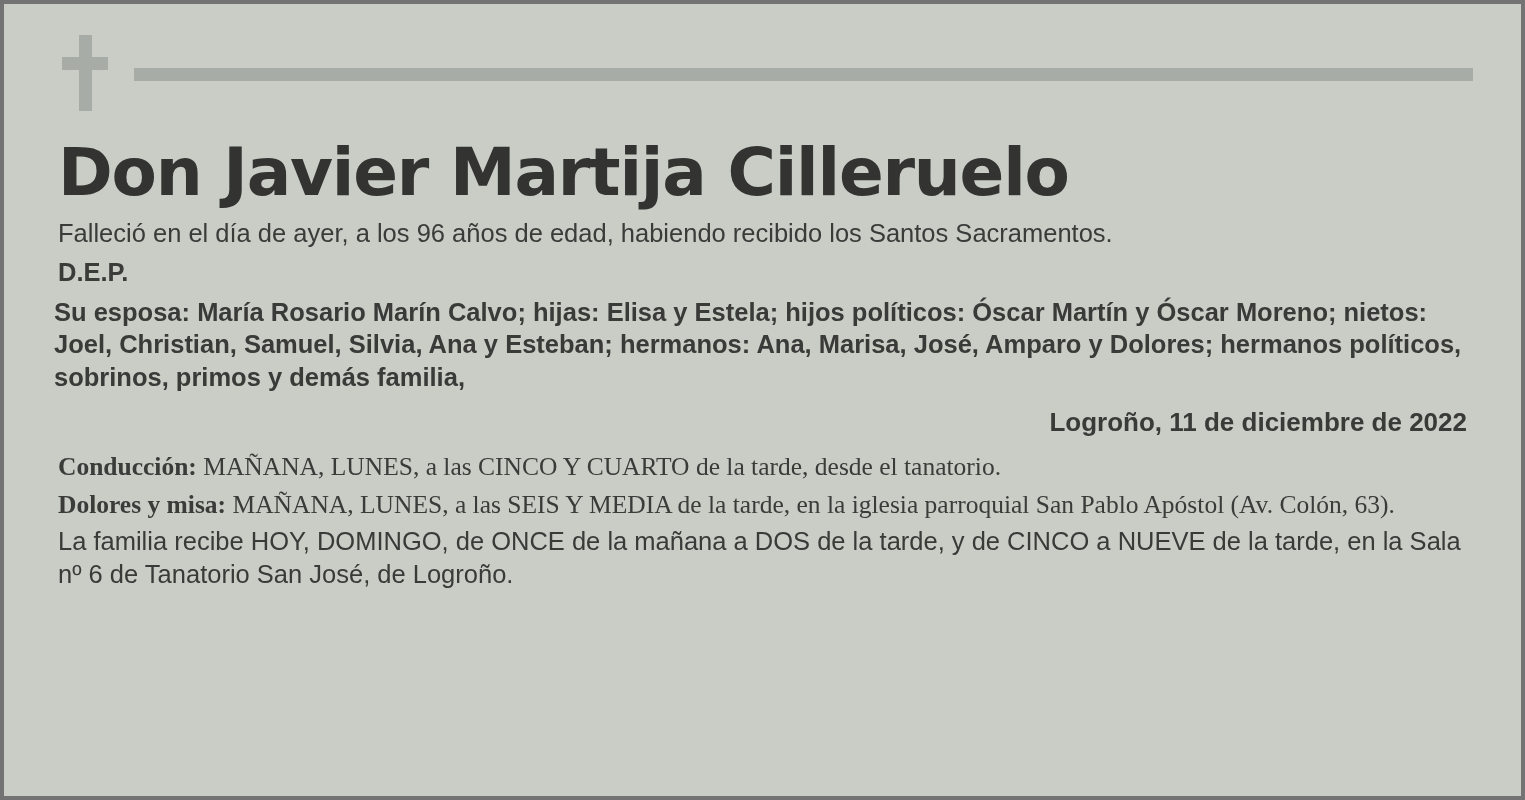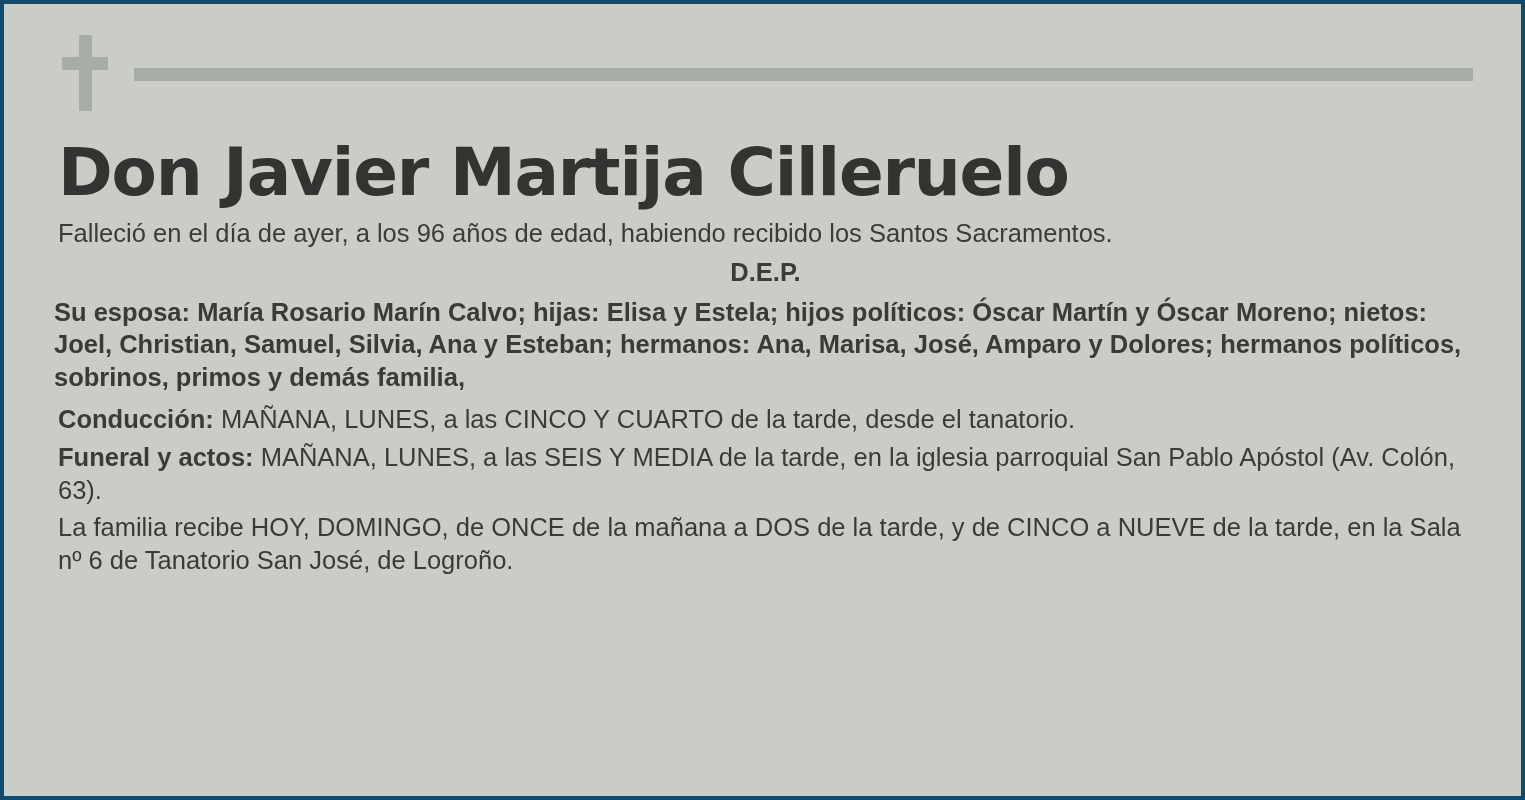--- a/index.html
+++ b/index.html
@@ -13,21 +13,21 @@
     font-family: "Liberation Sans", sans-serif;
     color: #3a3a38;
     overflow: hidden;
   }
   .obituary {
     position: relative;
     box-sizing: border-box;
     width: 1525px;
     height: 800px;
     background: #c9cdc6;
-    border: 4px solid #0c4a6e;
+    border: 4px solid #737373;
     padding: 26px 48px 10px 48px;
   }
   .header-row {
     display: flex;
     align-items: center;
     height: 86px;
     padding-left: 10px;
   }
   .cross {
     position: relative;
@@ -72,36 +72,36 @@
     font-size: 25.5px;
     line-height: 1.30;
     margin: 0 0 8px 6px;
     color: #3b3b39;
   }
   .para.tight {
     margin-bottom: 6px;
   }
   .bold {
     font-weight: bold;
-    text-align: center;
   }
   .family {
     font-weight: bold;
     font-size: 25.5px;
     line-height: 1.28;
     margin: 6px 0 10px 2px;
   }
   .place-date {
     text-align: right;
     font-weight: bold;
     font-size: 26px;
     margin: 14px 6px 12px 0;
   }
   .acts .para {
     margin-bottom: 4px;
+    font-family: Liberation Serif, serif;
   }
   .footer-row {
     display: flex;
     align-items: center;
     justify-content: space-between;
     margin: 0 6px 0 6px;
   }
   .footer-left {
     font-size: 25.5px;
     line-height: 1.3;
@@ -129,23 +129,24 @@
 
   <div class="deceased-name">Don Javier Martija Cilleruelo</div>
 
   <p class="para tight">Falleció en el día de ayer, a los 96 años de edad, habiendo recibido los Santos Sacramentos.</p>
 
   <p class="para bold tight">D.E.P.</p>
 
   <p class="family">Su esposa: María Rosario Marín Calvo; hijas: Elisa y Estela; hijos políticos: Óscar Martín y Óscar Moreno; nietos: Joel, Christian, Samuel, Silvia, Ana y Esteban; hermanos: Ana, Marisa, José, Amparo y Dolores; hermanos políticos, sobrinos, primos y demás familia,</p>
 
 
+  <div class="place-date">Logroño, 11 de diciembre de 2022</div>
 
   <div class="acts">
     <p class="para"><span class="bold">Conducción:</span><span> MAÑANA, LUNES, a las CINCO Y CUARTO de la tarde, desde el tanatorio.</span></p>
-    <p class="para"><span class="bold">Funeral y actos:</span><span> MAÑANA, LUNES, a las SEIS Y MEDIA de la tarde, en la iglesia parroquial San Pablo Apóstol (Av. Colón, 63).</span></p>
+    <p class="para"><span class="bold">Dolores y misa:</span><span> MAÑANA, LUNES, a las SEIS Y MEDIA de la tarde, en la iglesia parroquial San Pablo Apóstol (Av. Colón, 63).</span></p>
   </div>
 
   <div class="footer-row">
     <div class="footer-left">La familia recibe HOY, DOMINGO, de ONCE de la mañana a DOS de la tarde, y de CINCO a NUEVE de la tarde, en la Sala nº 6 de Tanatorio San José, de Logroño.</div>
   </div>
 
 </div>
 
 </body></html>

